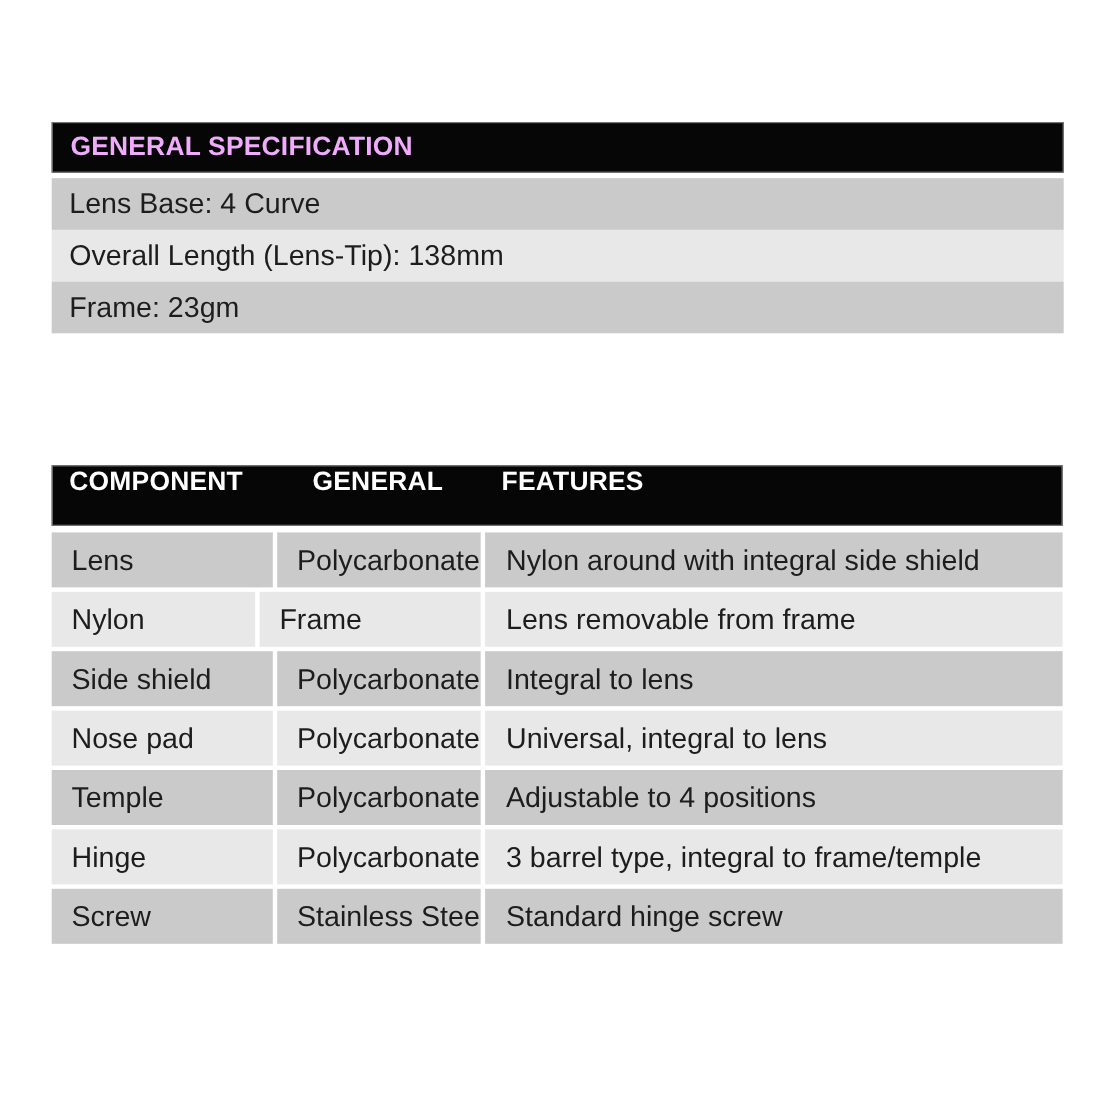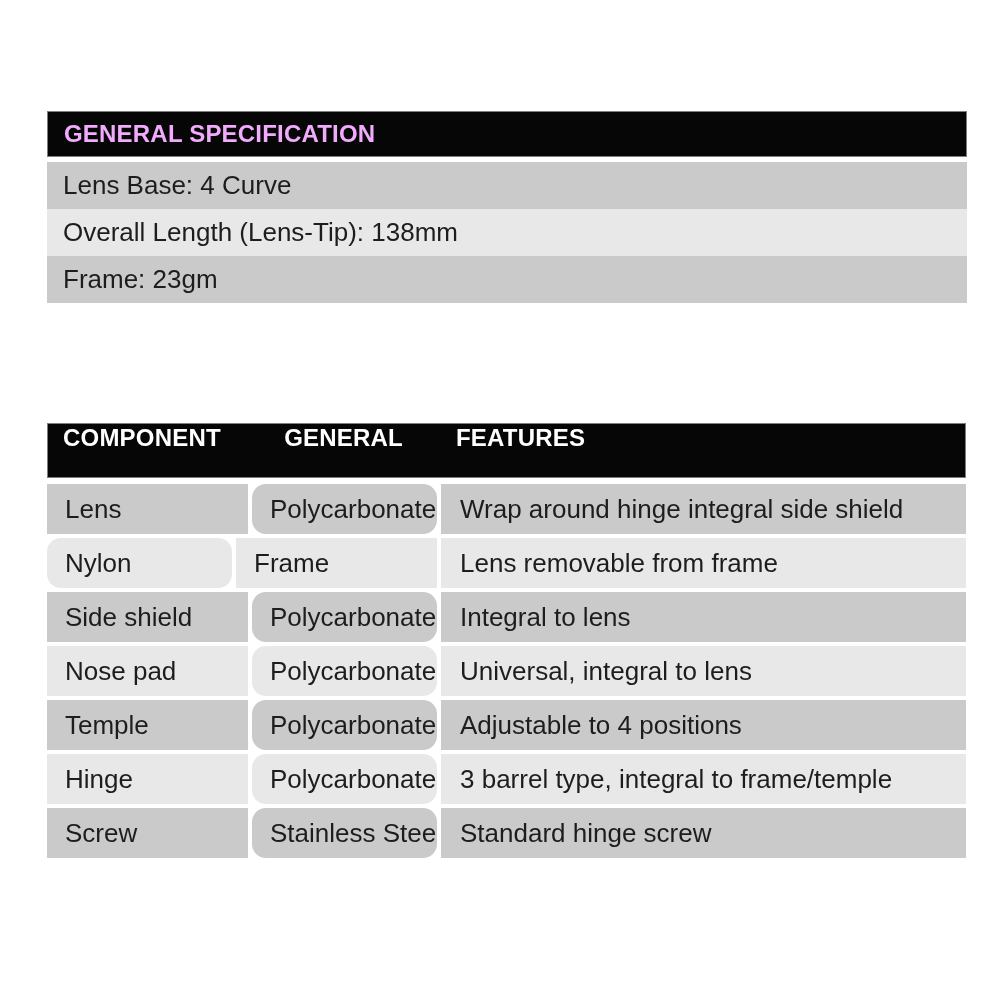--- a/index.html
+++ b/index.html
@@ -83,21 +83,21 @@
   .cell {
     box-sizing: border-box;
     line-height: 50px;
     font-size: 26px;
     color: #1d1d1d;
     padding-left: 18px;
     white-space: nowrap;
     overflow: hidden;
   }
   .col-component { width: 201px; margin-right: 4px; }
-  .col-material  { width: 185px; margin-right: 4px; border-radius: 14px; }
+  .col-material  { width: 185px; margin-right: 4px; }
   .col-features  { flex: 1; padding-left: 19px; }
   .h-component { box-sizing: border-box; width: 201px; padding-left: 15px; }
   .h-material  { box-sizing: border-box; width: 189px; text-align: center; }
   .h-features  { box-sizing: border-box; flex: 1; padding-left: 18px; }
 </style>
 </head>
 <body>
 
 <div class="page">
 
@@ -114,21 +114,21 @@
     <div class="comp-header">
       <div class="h-component">COMPONENT</div>
       <div class="h-material">GENERAL</div>
       <div class="h-features">FEATURES</div>
     </div>
 
     <div>
       <div class="comp-row">
         <div class="cell col-component">Lens</div>
         <div class="cell col-material">Polycarbonate</div>
-        <div class="cell col-features">Wrap around hinge integral side shield</div>
+        <div class="cell col-features">Nylon around with integral side shield</div>
       </div>
       <div class="comp-row">
         <div class="cell col-material">Nylon</div>
         <div class="cell col-component">Frame</div>
         <div class="cell col-features">Lens removable from frame</div>
       </div>
       <div class="comp-row">
         <div class="cell col-component">Side shield</div>
         <div class="cell col-material">Polycarbonate</div>
         <div class="cell col-features">Integral to lens</div>

